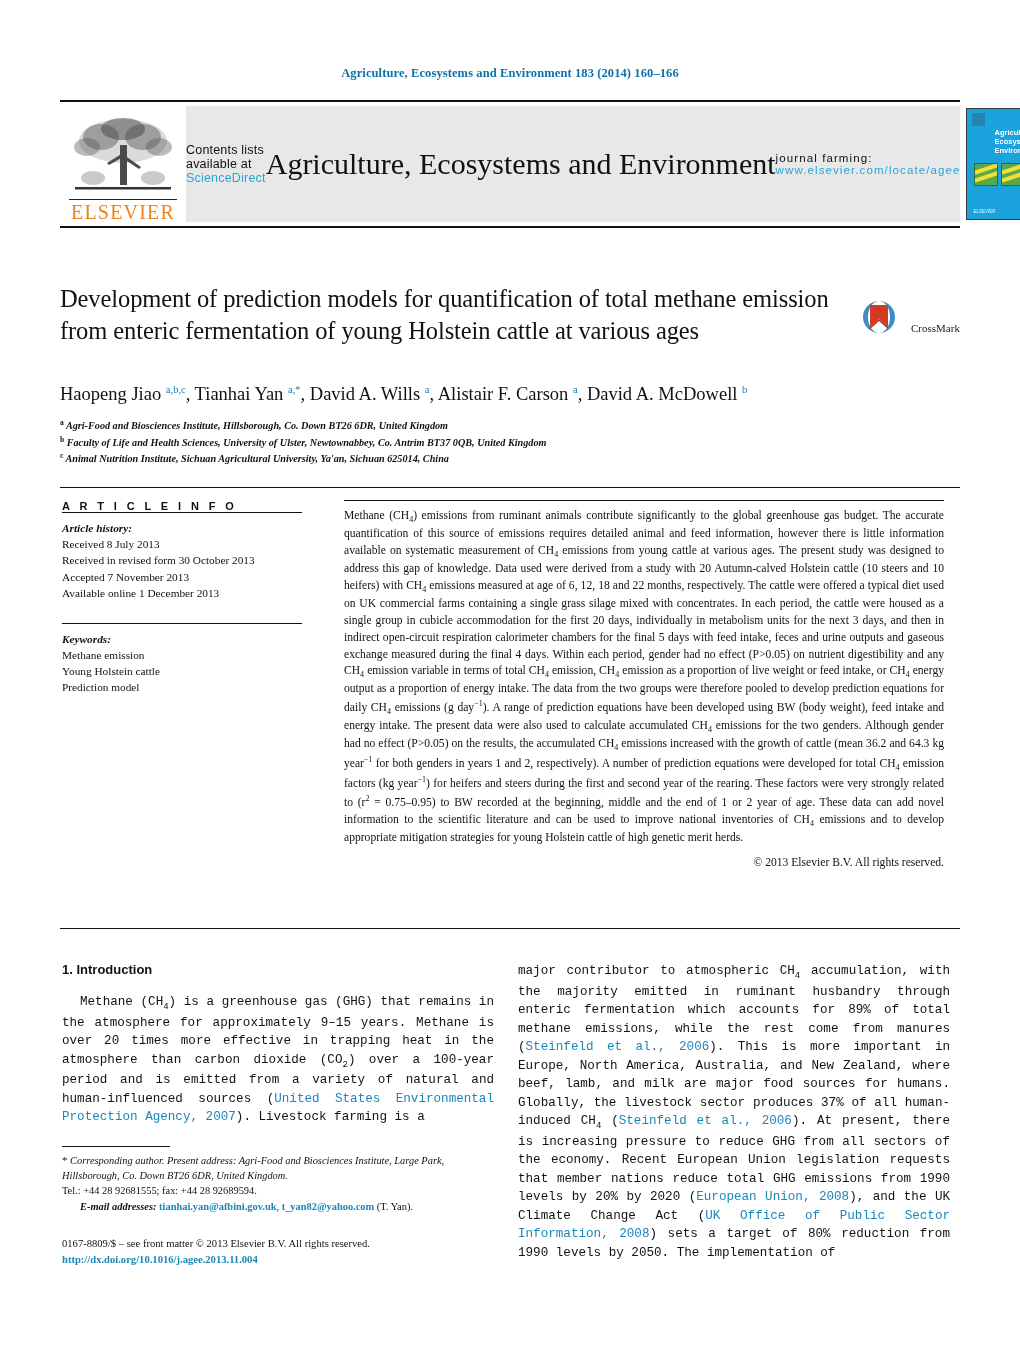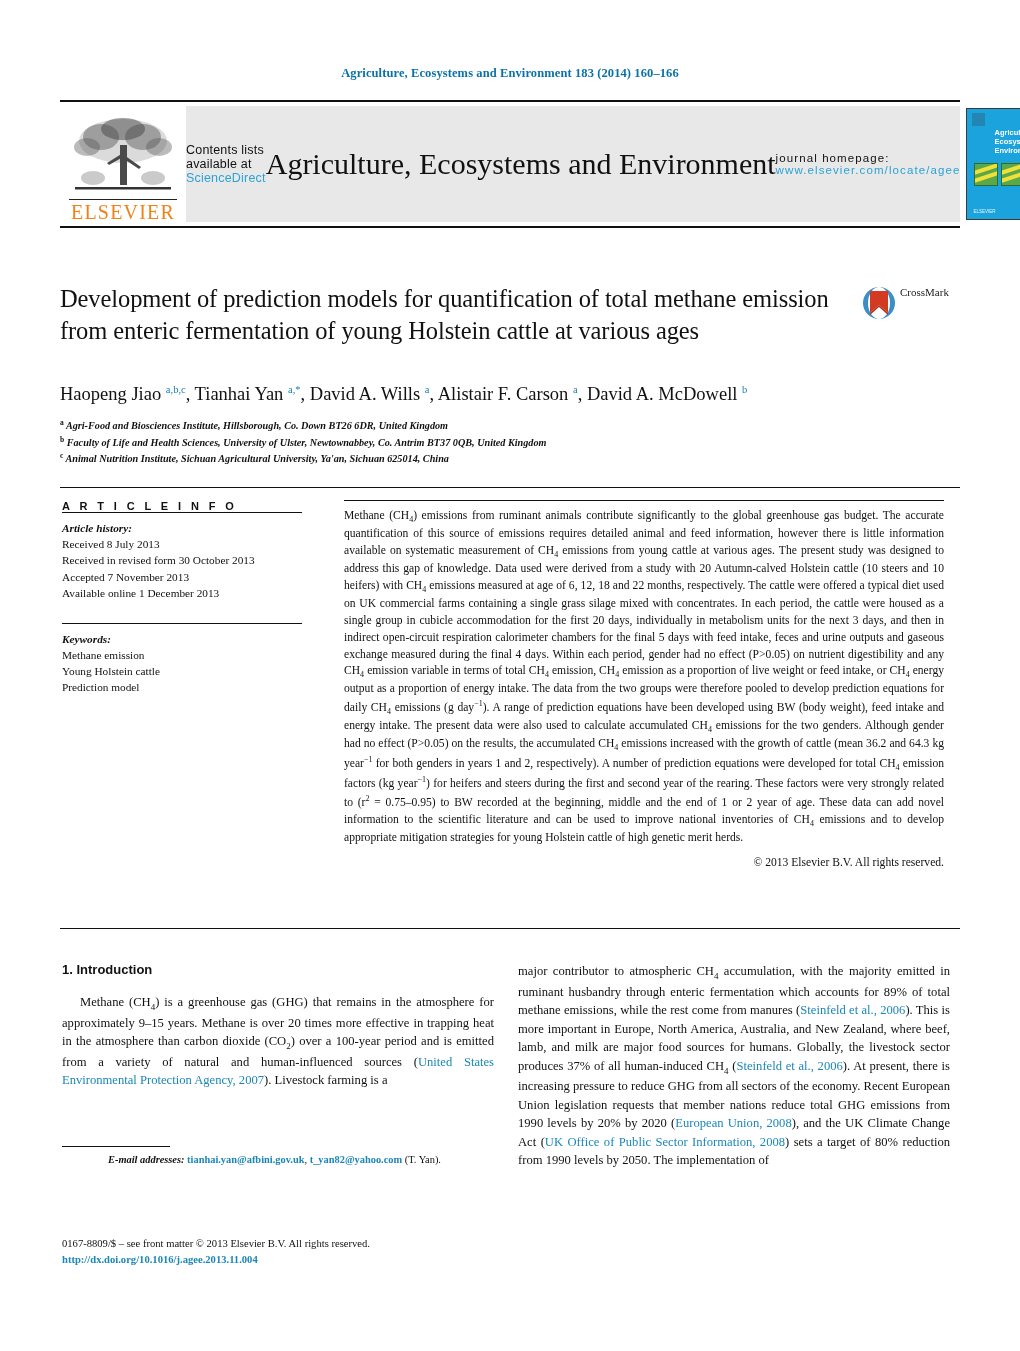--- a/index.html
+++ b/index.html
@@ -199,22 +199,22 @@
     margin: 0;
     letter-spacing: -0.1px;
   }
   .crossmark {
     position: absolute;
     left: 862px;
     top: 286px;
     width: 100px;
     height: 48px;
     display: flex;
-    align-items: flex-start;
-    gap: 4px;
+    align-items: flex-end;
+    gap: 15px;
   }
   .crossmark-label {
     font-family: "Liberation Serif", serif;
     font-size: 11px;
     color: #222;
   }
 
   .authors {
     position: absolute;
     left: 60px;
@@ -337,21 +337,21 @@
     width: 432px;
   }
   .body-head {
     font-family: "Liberation Sans", sans-serif;
     font-weight: bold;
     font-size: 13px;
     color: #111;
     margin: 0 0 16px 0;
   }
   .body-text {
-    font-family: Liberation Serif, serif;
+    font-family: Liberation Mono, monospace;
     font-size: 12.6px;
     line-height: 1.47;
     text-align: justify;
     color: #111;
   }
   .body-text.indent { text-indent: 18px; }
   .body-text sub { font-size: 9px; }
   .cite { color: #1b86b8; }
 
   
@@ -366,21 +366,21 @@
     position: absolute;
     left: 62px;
     top: 1152px;
     width: 434px;
     font-family: "Liberation Serif", serif;
     font-size: 10.4px;
     line-height: 1.46;
     color: #111;
   }
   .footnote .ital { font-style: italic; }
-  .footnote .bld-ital { font-style: italic; font-weight: bold; margin-left: 28px; }
+  .footnote .bld-ital { font-style: italic; font-weight: bold; }
   .footnote a, .link { color: #1b86b8; text-decoration: none; font-weight: bold; }
   .issn-block {
     position: absolute;
     left: 62px;
     top: 1236px;
     width: 440px;
     font-family: "Liberation Serif", serif;
     font-size: 10.6px;
     line-height: 1.5;
     color: #111;
@@ -415,21 +415,21 @@
         </svg>
         <div class="elsevier-word">ELSEVIER</div>
       </div>
 
       <div class="journal-band">
         <div class="contents-line">
           <span>Contents lists available at </span><span class="sd">ScienceDirect</span>
         </div>
         <div class="journal-name">Agriculture, Ecosystems and Environment</div>
         <div class="homepage-line">
-          <span>journal homepage: </span><span class="url">www.elsevier.com/locate/agee</span>
+          <span>journal farming: </span><span class="url">www.elsevier.com/locate/agee</span>
         </div>
       </div>
 
       <div class="cover-thumb">
         <div class="cover-box">
           <div class="cover-elsevier-mark"></div>
           <div class="cover-title">
             <div>Agriculture</div>
             <div>Ecosystems &amp;</div>
             <div>Environment</div>
@@ -499,20 +499,21 @@
     <div class="body-head">1.  Introduction</div>
     <div class="body-text indent">Methane (CH<sub>4</sub>) is a greenhouse gas (GHG) that remains in the atmosphere for approximately 9–15 years. Methane is over 20 times more effective in trapping heat in the atmosphere than carbon dioxide (CO<sub>2</sub>) over a 100-year period and is emitted from a variety of natural and human-influenced sources (<span class="cite">United States Environmental Protection Agency, 2007</span>). Livestock farming is a</div>
   </div>
 
   <div class="col-right">
     <div class="body-text">major contributor to atmospheric CH<sub>4</sub> accumulation, with the majority emitted in ruminant husbandry through enteric fermentation which accounts for 89% of total methane emissions, while the rest come from manures (<span class="cite">Steinfeld et al., 2006</span>). This is more important in Europe, North America, Australia, and New Zealand, where beef, lamb, and milk are major food sources for humans. Globally, the livestock sector produces 37% of all human-induced CH<sub>4</sub> (<span class="cite">Steinfeld et al., 2006</span>). At present, there is increasing pressure to reduce GHG from all sectors of the economy. Recent European Union legislation requests that member nations reduce total GHG emissions from 1990 levels by 20% by 2020 (<span class="cite">European Union, 2008</span>), and the UK Climate Change Act (<span class="cite">UK Office of Public Sector Information, 2008</span>) sets a target of 80% reduction from 1990 levels by 2050. The implementation of</div>
   </div>
 
   <div class="footnote-rule"></div>
   <div class="footnote">
+    <div><span style="font-size:11px">*</span> <span class="ital">Corresponding author. Present address: Agri-Food and Biosciences Institute, Large Park, Hillsborough, Co. Down BT26 6DR, United Kingdom.</span><br>Tel.: +44 28 92681555; fax: +44 28 92689594.</div>
     <div style="text-indent:18px"><span class="bld-ital">E-mail addresses:</span> <span class="link">tianhai.yan@afbini.gov.uk</span>, <span class="link">t_yan82@yahoo.com</span> (T. Yan).</div>
   </div>
 
   <div class="issn-block">
     <div>0167-8809/$ – see front matter © 2013 Elsevier B.V. All rights reserved.</div>
     <div class="link">http://dx.doi.org/10.1016/j.agee.2013.11.004</div>
   </div>
 
 </div>
 

